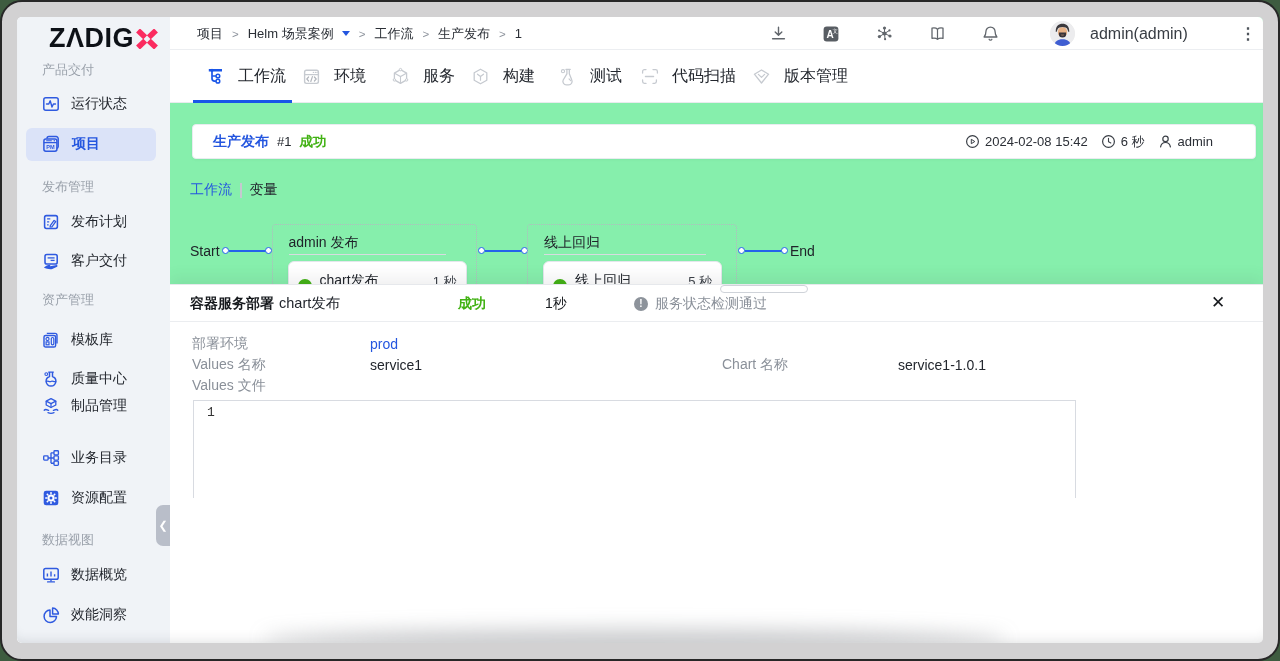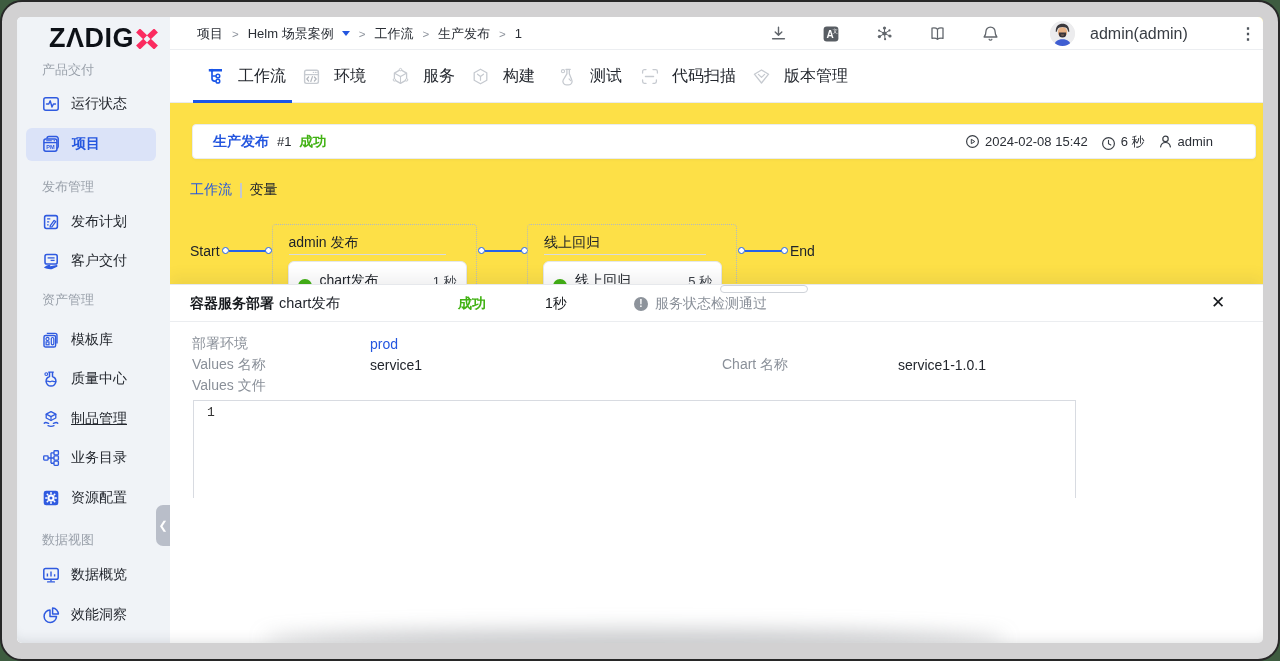--- a/index.html
+++ b/index.html
@@ -19,21 +19,21 @@
 .item { position:absolute; left:25px; height:20px; display:flex; align-items:center; gap:11px;
   font-size:14px; color:#23272e; font-weight:500; white-space:nowrap; }
 .item svg { flex:0 0 auto; }
 .sel-bg { position:absolute; left:9px; top:111px; width:130px; height:33px;
   background:#dbe3f8; border-radius:6px; }
 .item.sel { color:#2456df; font-weight:bold; }
 .collapse { position:absolute; left:139px; top:488px; width:14px; height:41px;
   background:#b9bec9; border-radius:7px 0 0 7px; display:flex; align-items:center; justify-content:center;
   color:#fff; font-size:11px; }
 
-.main { position:absolute; left:153px; top:0; width:1093px; height:481px; background:#fde047; overflow:hidden; }
+.main { position:absolute; left:153px; top:0; width:1093px; height:481px; background:#86efac; overflow:hidden; }
 .topbar { position:absolute; left:0; top:0; width:1093px; height:33px; background:#fff;
   border-bottom:1px solid #eceef1; }
 .crumbs { position:absolute; left:27px; top:0; height:33px; display:flex; align-items:center;
   font-size:13px; color:#2b2f36; white-space:nowrap; }
 .crumbs .gt { color:#8d939c; margin:0 9px; font-size:11.5px; }
 .caret { display:inline-block; width:0; height:0; border-left:4.5px solid transparent;
   border-right:4.5px solid transparent; border-top:5.5px solid #2456df; margin-left:8px; }
 .ticon { position:absolute; top:0; height:33px; display:flex; align-items:center; justify-content:center; }
 .avatar { position:absolute; left:880px; top:4px; width:25px; height:25px; border-radius:50%;
   background:#ececec; overflow:hidden; }
@@ -49,21 +49,21 @@
 .underline { position:absolute; left:23px; top:50px; width:99px; height:3px; background:#1a56e8; }
 
 .runcard { position:absolute; left:22px; top:107px; width:1064px; height:35px; background:#fff;
   border:1px solid #e9ecf0; border-radius:4px; box-shadow:0 1px 3px rgba(31,35,41,0.04); }
 .rc-l { position:absolute; left:20px; top:0; height:33px; display:flex; align-items:center; gap:8px; }
 .rc-name { color:#2456df; font-weight:bold; font-size:14px; }
 .rc-num { color:#23272e; font-size:13px; }
 .rc-ok { color:#42b214; font-size:13.5px; font-weight:bold; }
 .rc-r { position:absolute; right:42px; top:0; height:33px; display:flex; align-items:center; gap:13px;
   font-size:13px; color:#2b2f36; }
-.meta { display:flex; align-items:flex-end; gap:5px; }
+.meta { display:flex; align-items:center; gap:5px; }
 .subtabs { position:absolute; left:20px; top:164px; display:flex; align-items:center;
   font-size:14px; }
 .subtabs .on { color:#2456df; }
 .subtabs .sep { width:1.5px; height:15px; background:#c5c9cf; margin:0 8px; }
 .subtabs .off { color:#23272e; }
 
 .canvas { position:absolute; left:0; top:190px; width:1093px; height:77px; }
 .cv-txt { position:absolute; font-size:14px; font-weight:500; color:#20242a; }
 .cv-line { position:absolute; height:2px; background:#2563eb; top:42.5px; }
 .cv-dot { position:absolute; width:7px; height:7px; border:1.5px solid #2563eb; background:#fff;
@@ -149,21 +149,21 @@
           <rect x="2" y="4.4" width="11.6" height="11.6" rx="1.6" stroke="#2f5ae0" stroke-width="1.45"></rect>
           <circle cx="5.5" cy="8" r="1.55" stroke="#2f5ae0" stroke-width="1.2"></circle>
           <rect x="4.1" y="10.9" width="2.9" height="2.9" stroke="#2f5ae0" stroke-width="1.2"></rect>
           <rect x="9.3" y="6.5" width="2.5" height="7.3" rx="1.25" stroke="#2f5ae0" stroke-width="1.2"></rect>
         </svg>模板库</div>
     <div class="item" style="top:352px;"><svg width="18" height="18" viewBox="0 0 18 18" fill="none">
           <circle cx="4.3" cy="4.1" r="1.4" stroke="#2f5ae0" stroke-width="1.1"></circle>
           <path d="M6.7 2.1 h4.6 M7.5 2.1 V6.5 C5.7 7.2 4.1 8.9 4.1 11.2 a4.9 4.9 0 0 0 9.8 0 C13.9 8.9 12.3 7.2 10.5 6.5 V2.1" stroke="#2f5ae0" stroke-width="1.45" stroke-linecap="round" stroke-linejoin="round"></path>
           <path d="M4.3 11.4 c1.6 -1.1 3.1 1.1 4.7 0 c1.6 -1.1 3.1 1.1 4.7 0" stroke="#2f5ae0" stroke-width="1.2" stroke-linecap="round"></path>
         </svg>质量中心</div>
-    <div class="item" style="top:392px;text-decoration:underline;"><svg width="18" height="18" viewBox="0 0 18 18" fill="none">
+    <div class="item" style="top:379px;"><svg width="18" height="18" viewBox="0 0 18 18" fill="none">
           <path d="M9 1.6 L13.8 4.1 L9 6.6 L4.2 4.1 Z" stroke="#2f5ae0" stroke-width="1.3" stroke-linejoin="round"></path>
           <path d="M13.8 4.1 V8 L9 10.5 L4.2 8 V4.1" stroke="#2f5ae0" stroke-width="1.3" stroke-linejoin="round"></path>
           <path d="M9 6.6 V10.5" stroke="#2f5ae0" stroke-width="1.2"></path>
           <path d="M2.2 13.2 c1.4 -1.6 3 -0.4 4.4 0.2 M15.8 13.2 c-1.4 -1.6 -3 -0.4 -4.4 0.2 M6 15.6 c2 1 4 1 6 0" stroke="#2f5ae0" stroke-width="1.3" stroke-linecap="round"></path>
         </svg>制品管理</div>
     <div class="item" style="top:431px;"><svg width="18" height="18" viewBox="0 0 18 18" fill="none">
           <g stroke="#2f5ae0" stroke-width="1.35">
             <rect x="1.7" y="6.9" width="4.4" height="4.2" rx="0.8"></rect>
             <rect x="12" y="1.7" width="4.4" height="4.2" rx="0.8"></rect>
             <rect x="12" y="6.9" width="4.4" height="4.2" rx="0.8"></rect>

